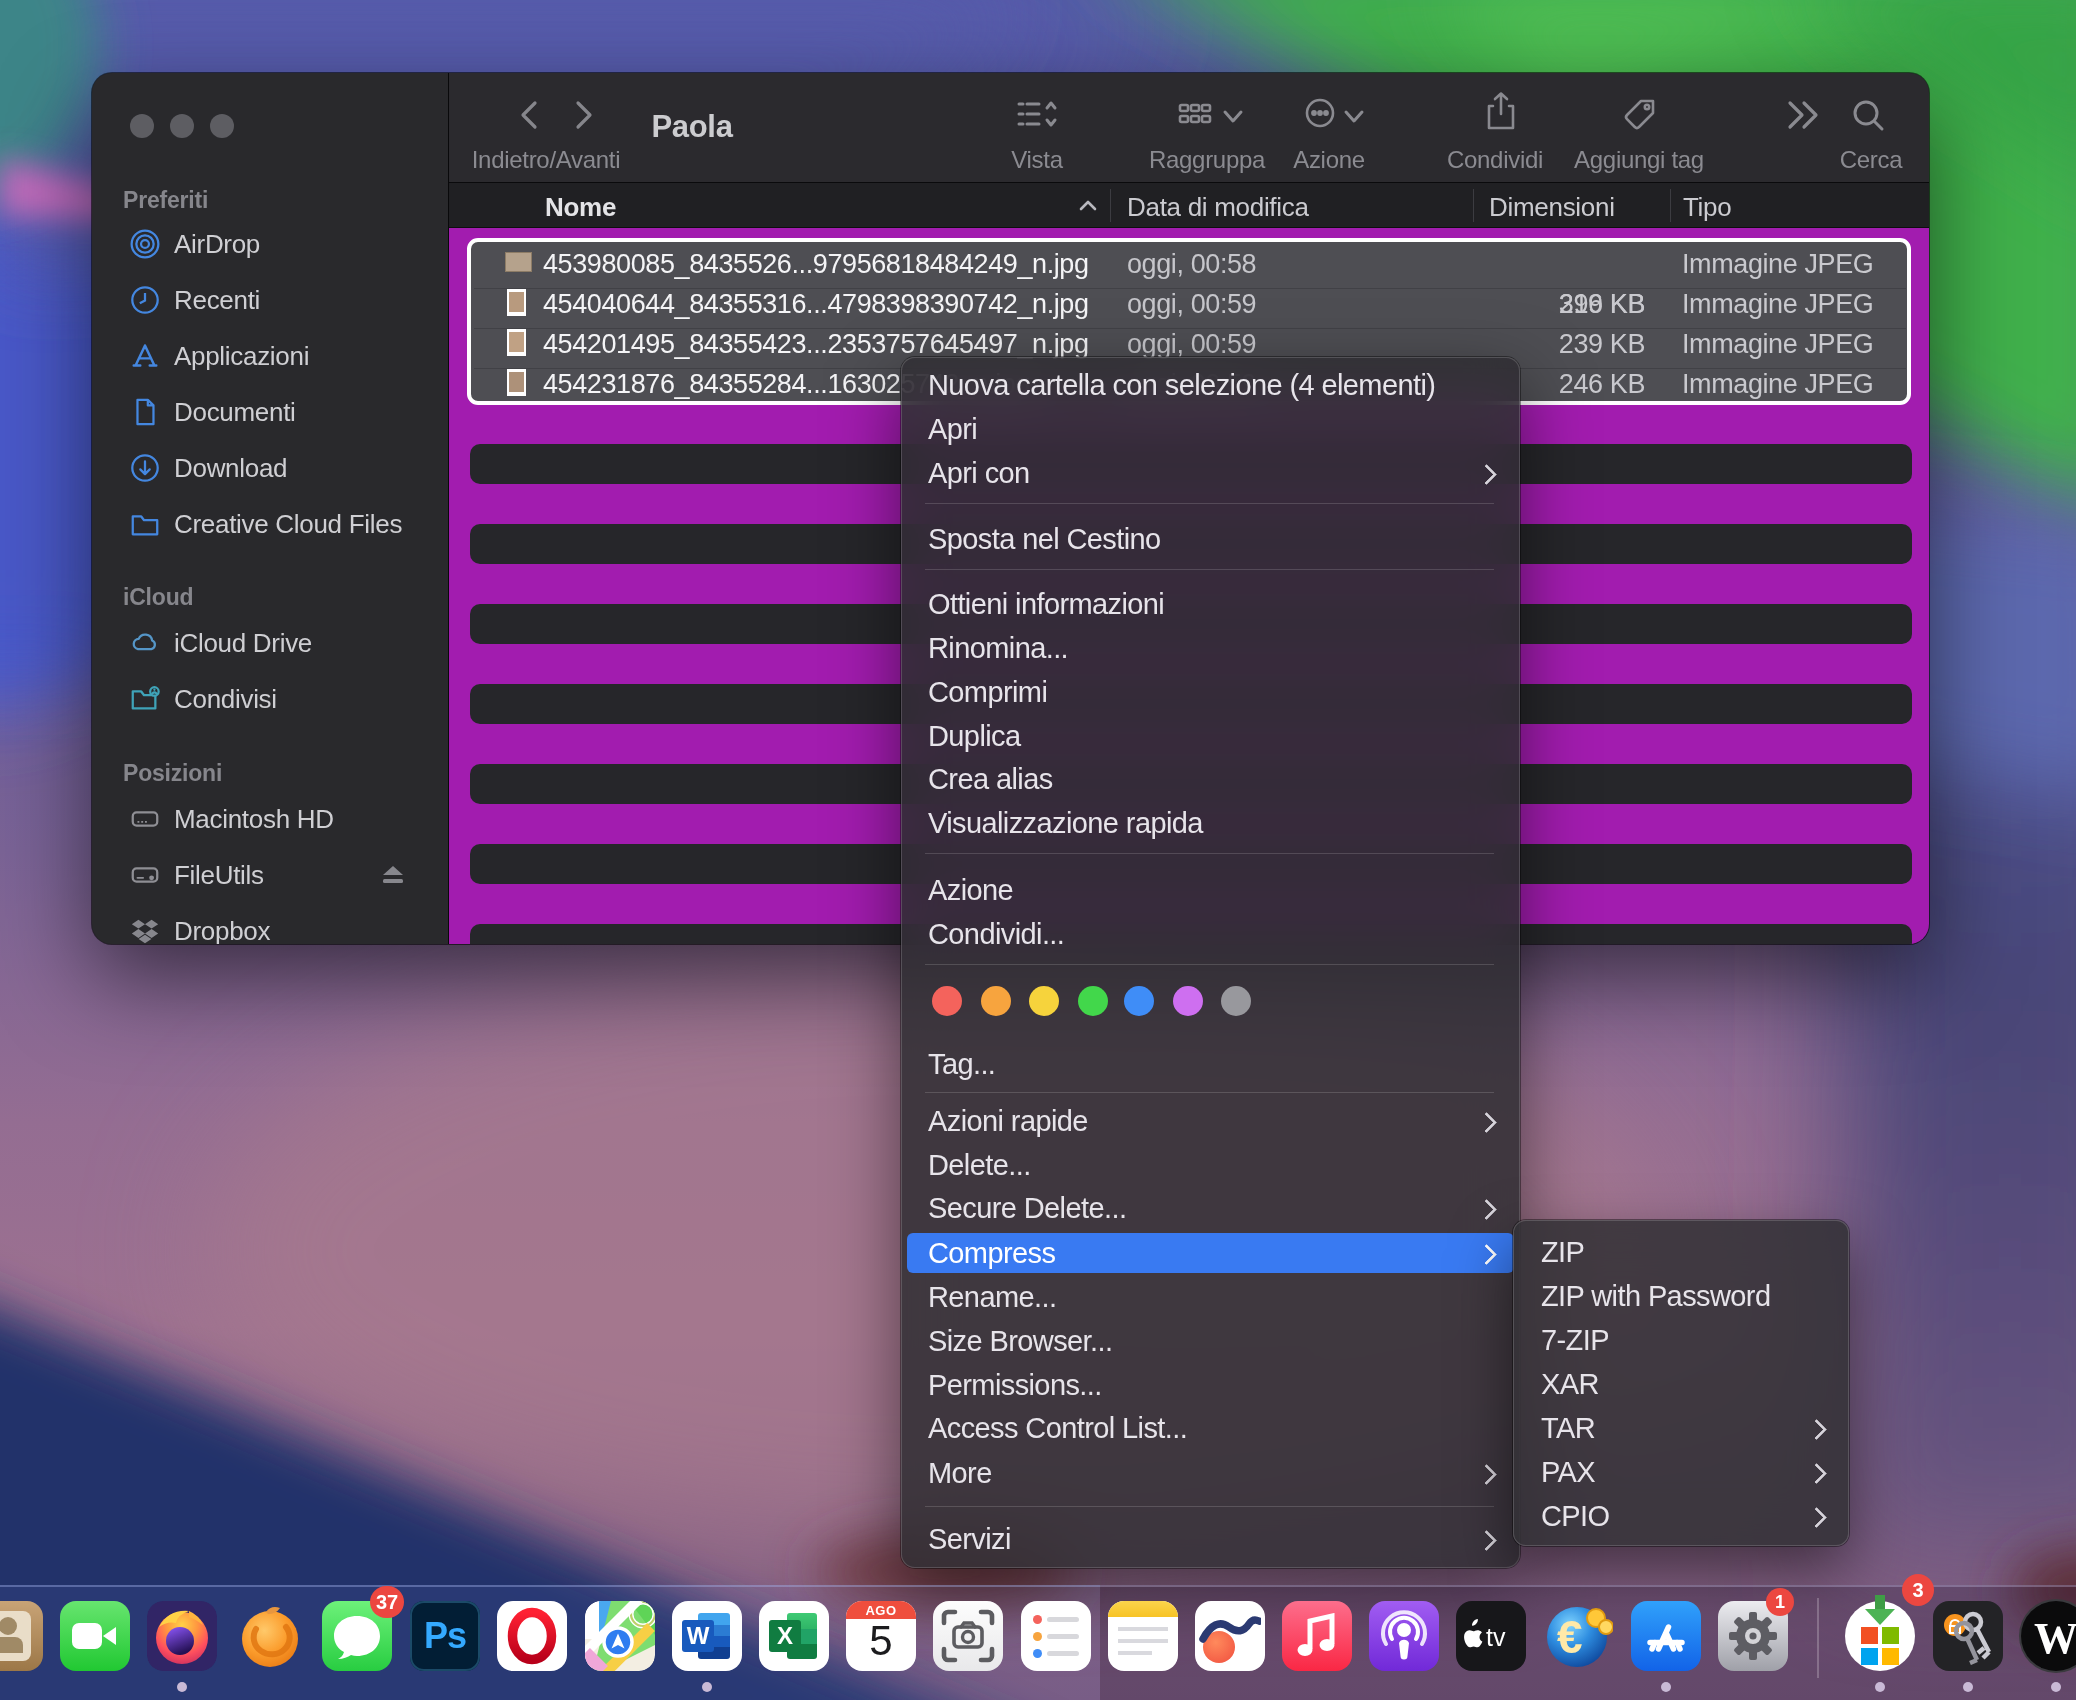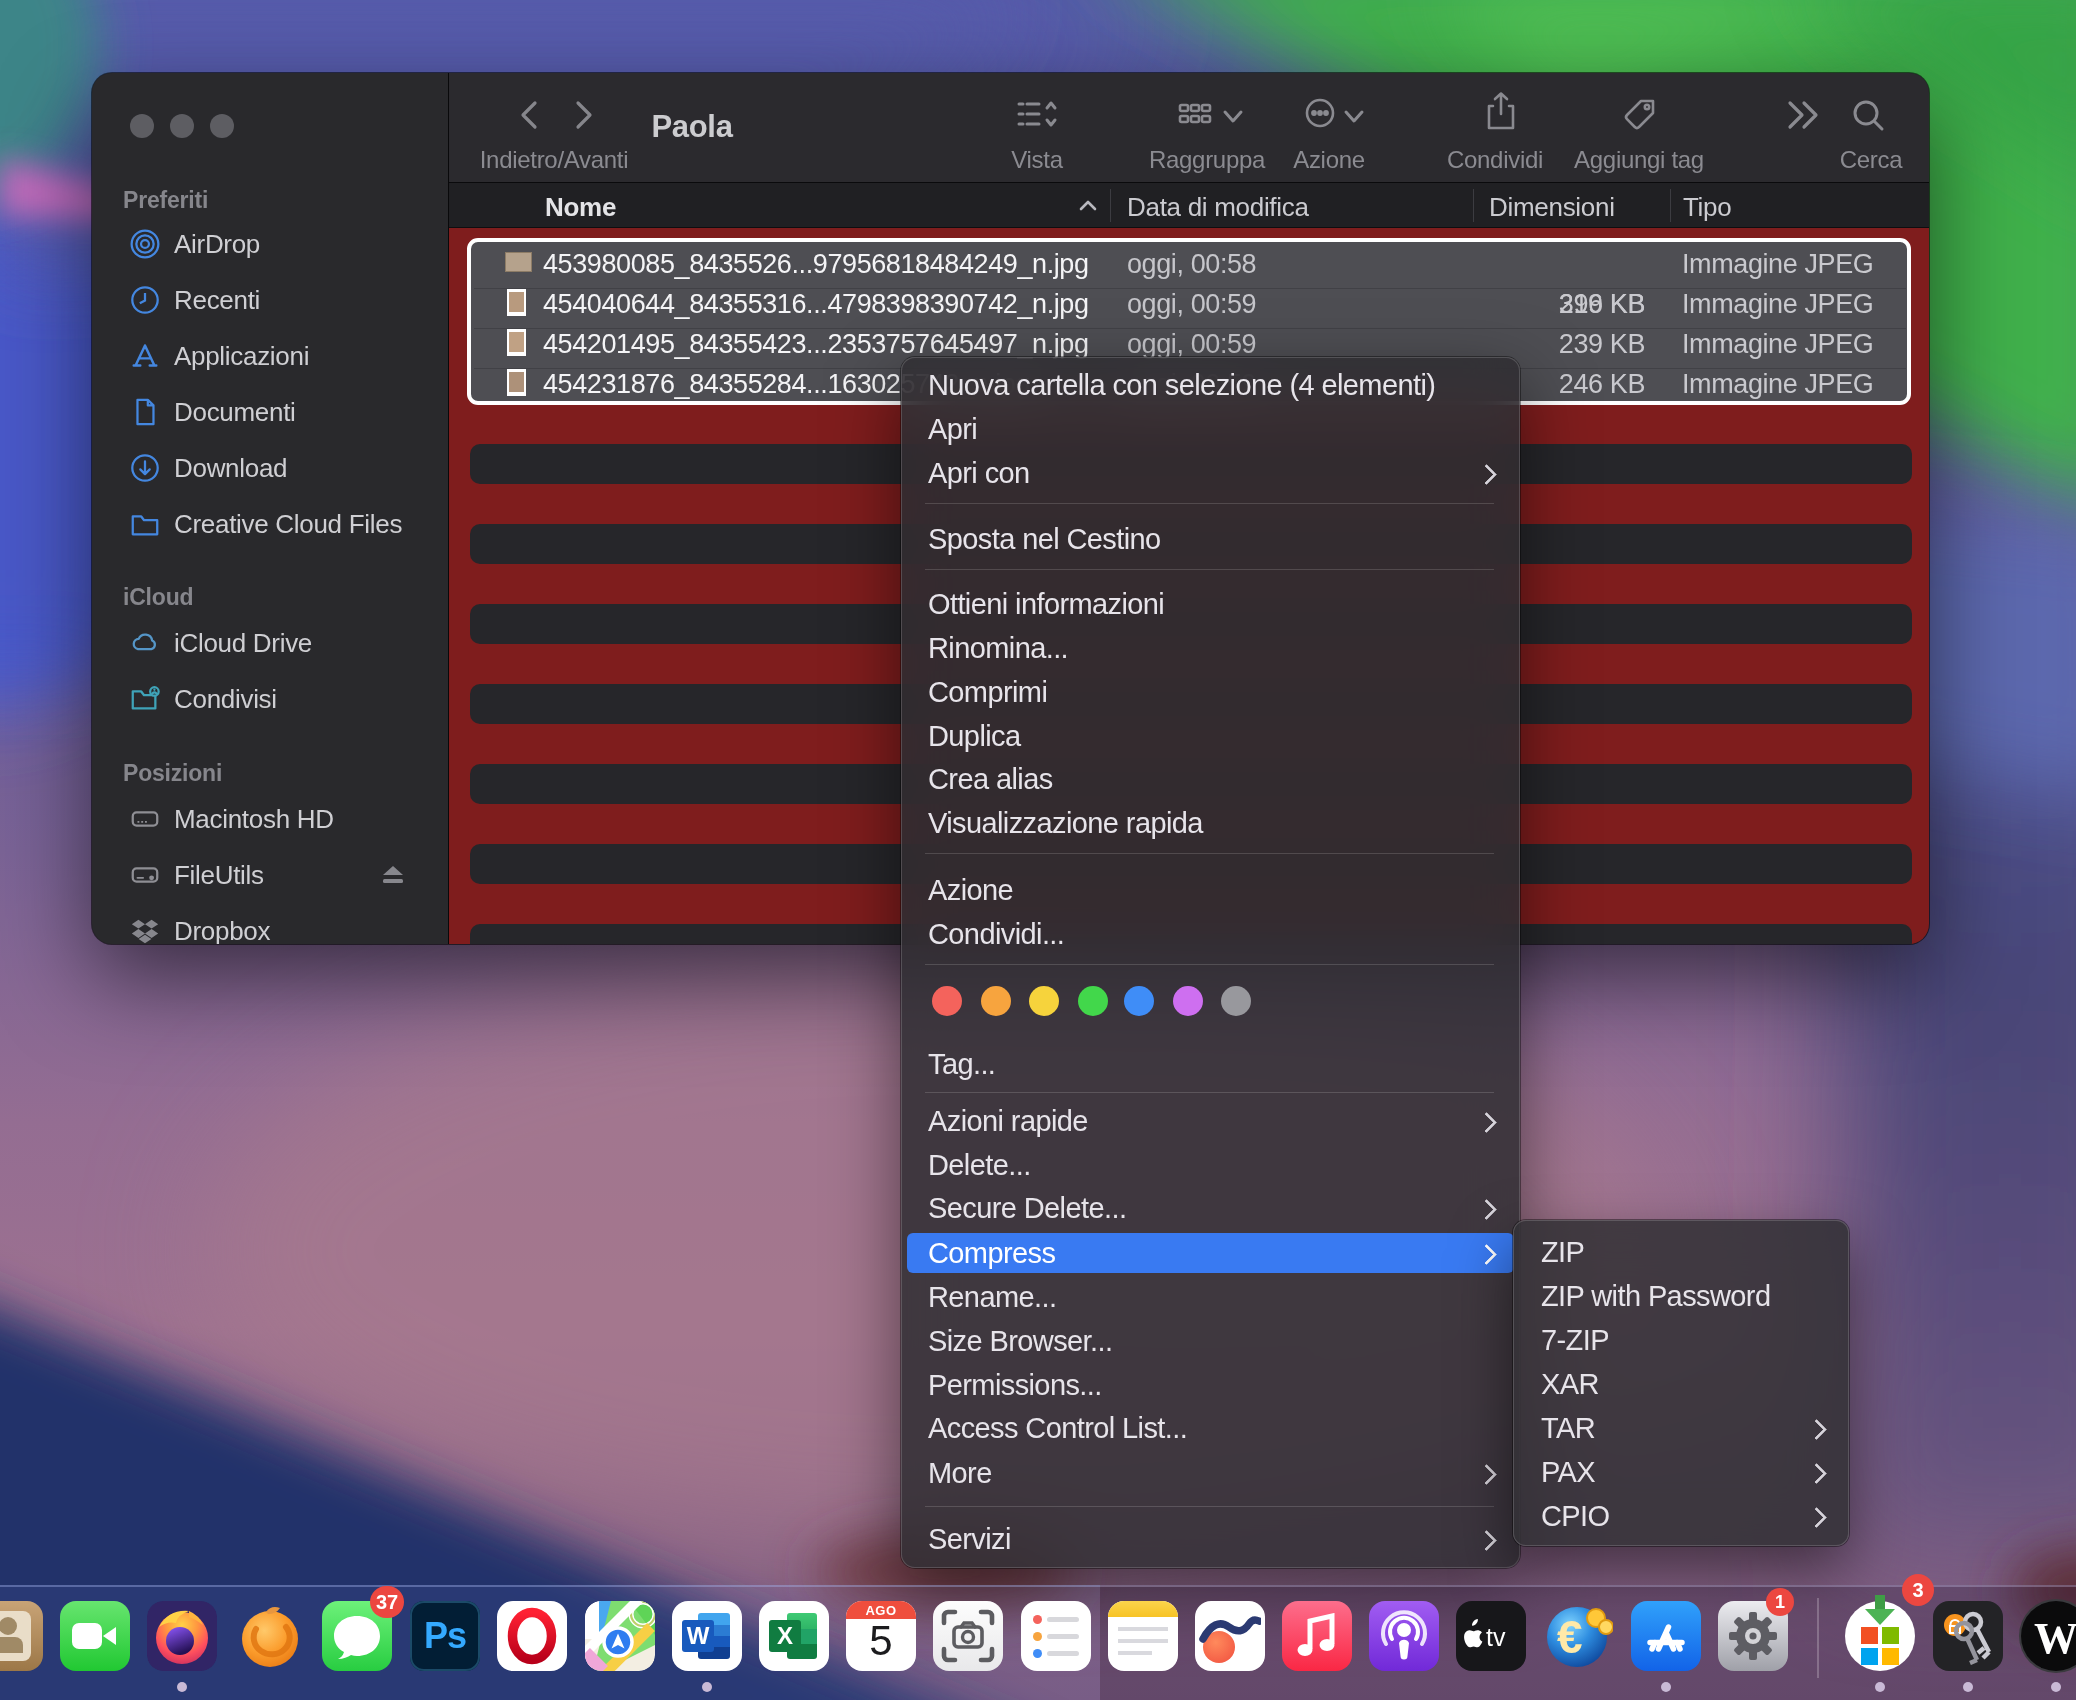--- a/index.html
+++ b/index.html
@@ -18,21 +18,21 @@
   
   #toolbar{position:absolute;left:357px;top:0;width:1480px;height:109px;background:#2b2a2e;}
   #toolbar .lab{position:absolute;font-size:24px;color:#8b8b91;letter-spacing:-0.3px;white-space:nowrap;transform:translateX(-50%);}
   #ttl{position:absolute;top:36px;font-size:31px;font-weight:700;color:#cccccf;transform:translateX(-50%);letter-spacing:-0.3px;}
   .tico{position:absolute;}
   
   #hdr{position:absolute;left:357px;top:109px;width:1480px;height:46px;background:#202023;border-top:1px solid #0a0a0c;border-bottom:1px solid #0e0e10;box-sizing:border-box;}
   .hlab{position:absolute;top:9px;font-size:26px;color:#cbcbd0;letter-spacing:-0.3px;}
   .hdivv{position:absolute;top:6px;width:1px;height:33px;background:#3c3c41;}
   
-  #list{position:absolute;left:357px;top:155px;width:1480px;height:716px;background:#7f1d1d;}
+  #list{position:absolute;left:357px;top:155px;width:1480px;height:716px;background:#a21caf;}
   .stripe{position:absolute;left:21px;width:1442px;height:40px;border-radius:10px;background:#26262a;}
   #selbox{position:absolute;left:18px;top:10px;width:1436px;height:159px;border:4px solid #ffffff;border-radius:11px;background:#4e4e53;}
   .rowsep{position:absolute;left:3px;width:1432px;height:1px;background:#414146;}
   .fname{position:absolute;left:94px;font-size:27px;color:#f4f4f6;letter-spacing:-0.4px;white-space:nowrap;}
   .fdate{position:absolute;left:678px;font-size:27px;color:#c6c6cb;letter-spacing:-0.4px;}
   .fsize{position:absolute;left:1000px;width:196px;text-align:right;font-size:27px;color:#c9c9ce;letter-spacing:-0.4px;}
   .ftype{position:absolute;left:1233px;font-size:27px;color:#c9c9ce;letter-spacing:-0.4px;}
   .thumb{position:absolute;}
   
   #menu{position:absolute;left:901px;top:357px;width:619px;height:1211px;border-radius:14px;
@@ -180,21 +180,21 @@
   <div class="tl" style="left:38px;"></div>
   <div class="tl" style="left:78px;"></div>
   <div class="tl" style="left:118px;"></div>
   <div id="toolbar">
     <svg class="tico" style="left:64px;top:24px;width:36px;height:36px;" viewBox="0 0 36 36" fill="none" stroke="#86868c" stroke-width="3.2" stroke-linecap="round" stroke-linejoin="round">
         <path d="M22 6 L10 18 L22 30"></path>
       </svg>
     <svg class="tico" style="left:115px;top:24px;width:36px;height:36px;" viewBox="0 0 36 36" fill="none" stroke="#86868c" stroke-width="3.2" stroke-linecap="round" stroke-linejoin="round">
         <path d="M14 6 L26 18 L14 30"></path>
       </svg>
-    <div class="lab" style="left:105px;top:73px;">Indietro/Avanti</div>
+    <div class="lab" style="left:97px;top:73px;">Indietro/Avanti</div>
     <div id="ttl" style="left:243px;">Paola</div>
     <svg class="tico" style="left:566px;top:21px;width:44px;height:44px;" viewBox="0 0 44 44" fill="none" stroke="#8a8a90" stroke-width="3" stroke-linecap="round">
       <path d="M4 10 h4 M4 20 h4 M4 30 h4 M12 10 h12 M12 20 h12 M12 30 h12"></path>
       <path d="M32 14 L36 9 L40 14 M32 26 L36 31 L40 26" stroke-linejoin="round"></path>
     </svg>
     <div class="lab" style="left:588px;top:73px;">Vista</div>
     <svg class="tico" style="left:724px;top:21px;width:44px;height:44px;" viewBox="0 0 44 44" fill="none" stroke="#8a8a90" stroke-width="2.6">
       <rect x="7" y="11" width="8" height="6" rx="1.5"></rect>
         <rect x="18" y="11" width="8" height="6" rx="1.5"></rect>
         <rect x="29" y="11" width="8" height="6" rx="1.5"></rect>

